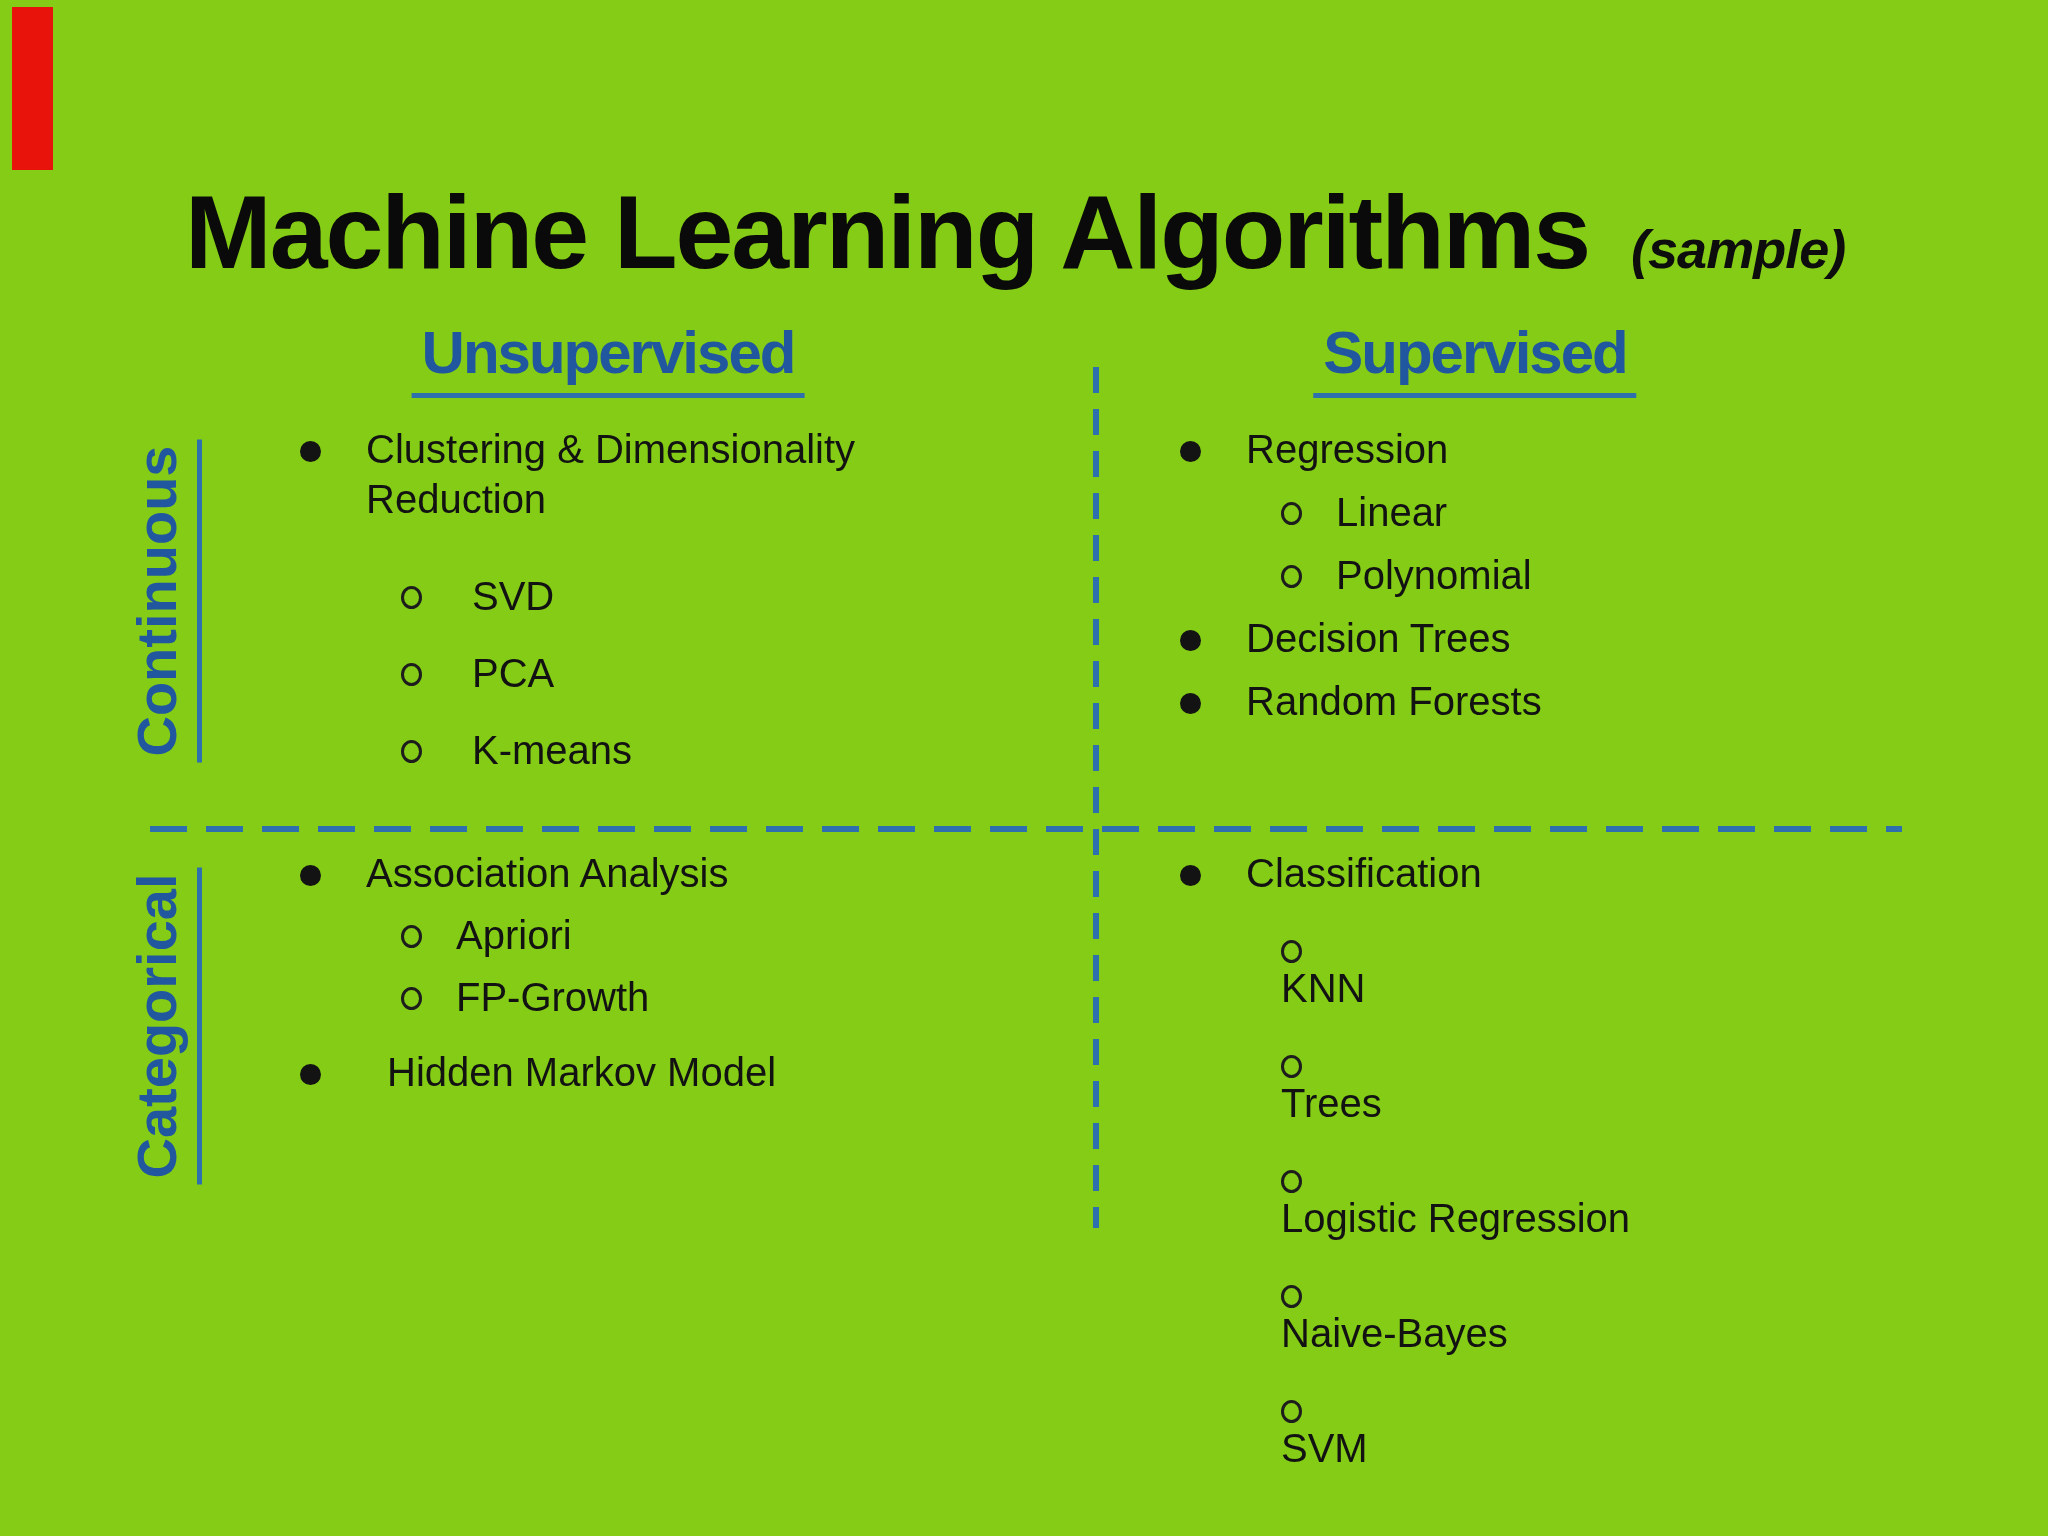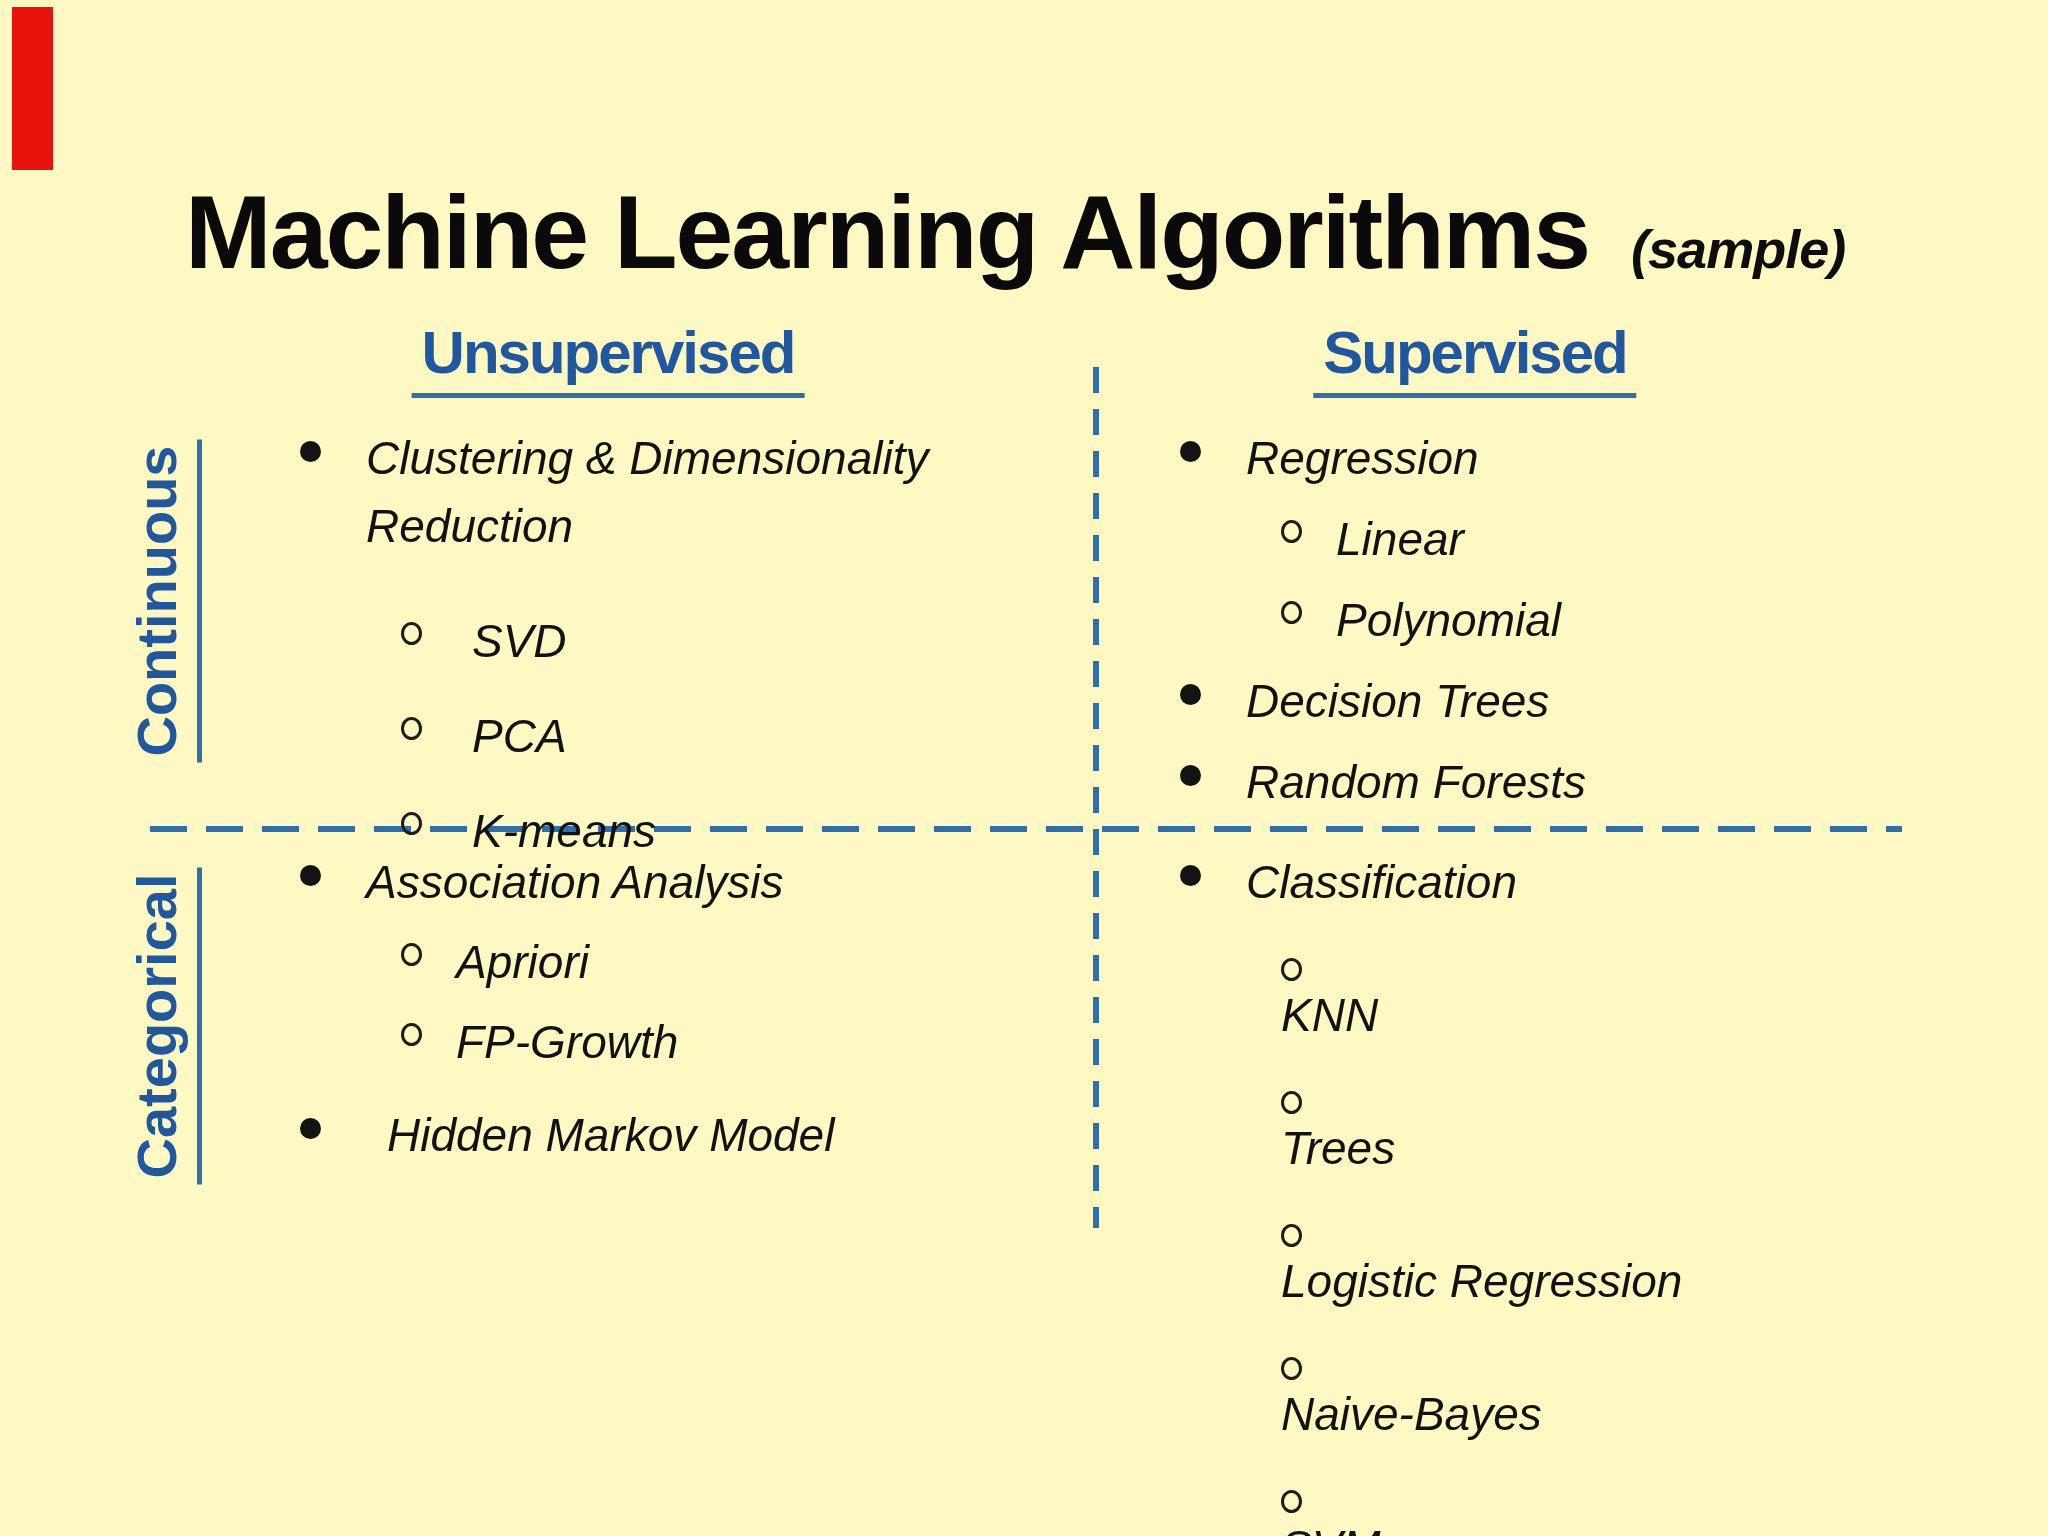--- a/index.html
+++ b/index.html
@@ -5,21 +5,21 @@
   :root{
     --heading-blue:#21579f;
     --divider-blue:#2e6fad;
     --red-bar:#e8130b;
     --body-text:#121212;
   }
   html,body{margin:0;padding:0;background:#ffffff;}
   .slide{
     position:relative;
     width:2048px;height:1536px;
-    background:#fef9c3;
+    background:#84cc16;
     overflow:hidden;
     font-family:"Liberation Sans", sans-serif;
   }
   
   .red-bar{
     position:absolute;left:12px;top:7px;width:41px;height:163px;
     background:var(--red-bar);
   }
   
   .title-row{
@@ -81,23 +81,22 @@
   .marker-dot{
     width:21px;height:21px;border-radius:50%;
     background:#131313;margin-top:17px;
   }
   .marker-ring{
     width:21px;height:23px;border-radius:50%;
     border:3px solid #1d1d1d;background:transparent;margin-top:15px;
     box-sizing:border-box;
   }
   .txt{
-    font-size:46px;line-height:68px;color:var(--body-text);
+    font-size:40px;line-height:50px;color:var(--body-text);
     letter-spacing:0;
-    font-style:italic;
   }
   .q-tl .l1 .txt{max-width:650px;}
   
   .q-tl .l2{margin-top:27px;gap:16px;}
   .q-tl .l1 + .l2{margin-top:47px;}
   .q-tr .li + .li{margin-top:13px;}
   .q-bl .li + .li{margin-top:12px;}
   .q-bl .l2 + .l1{margin-top:25px;gap:21px;}
   .q-br .li + .li{margin-top:27px;flex-direction:column;}
 </style>

